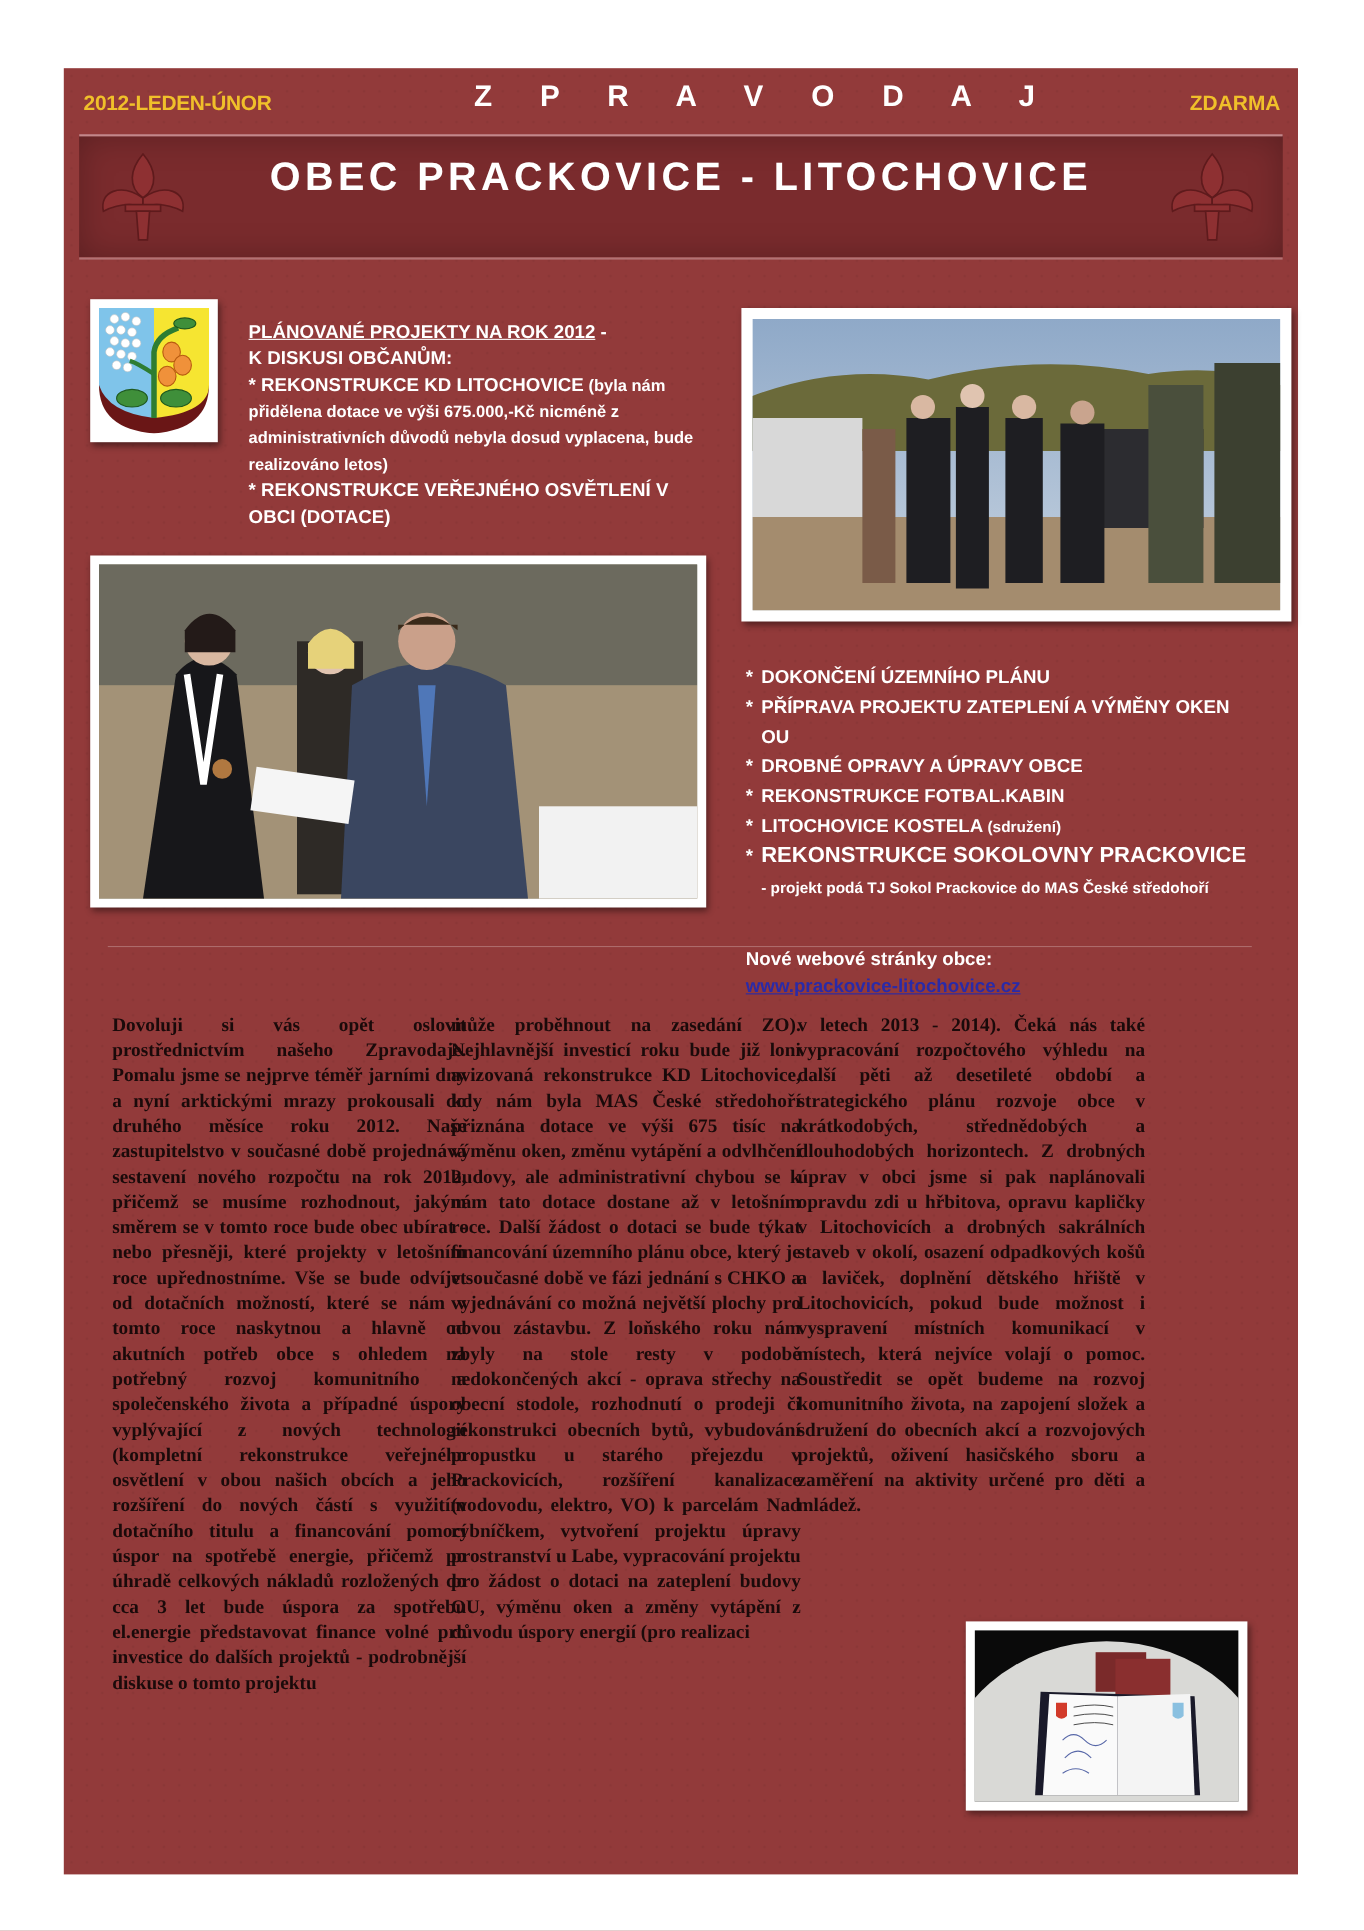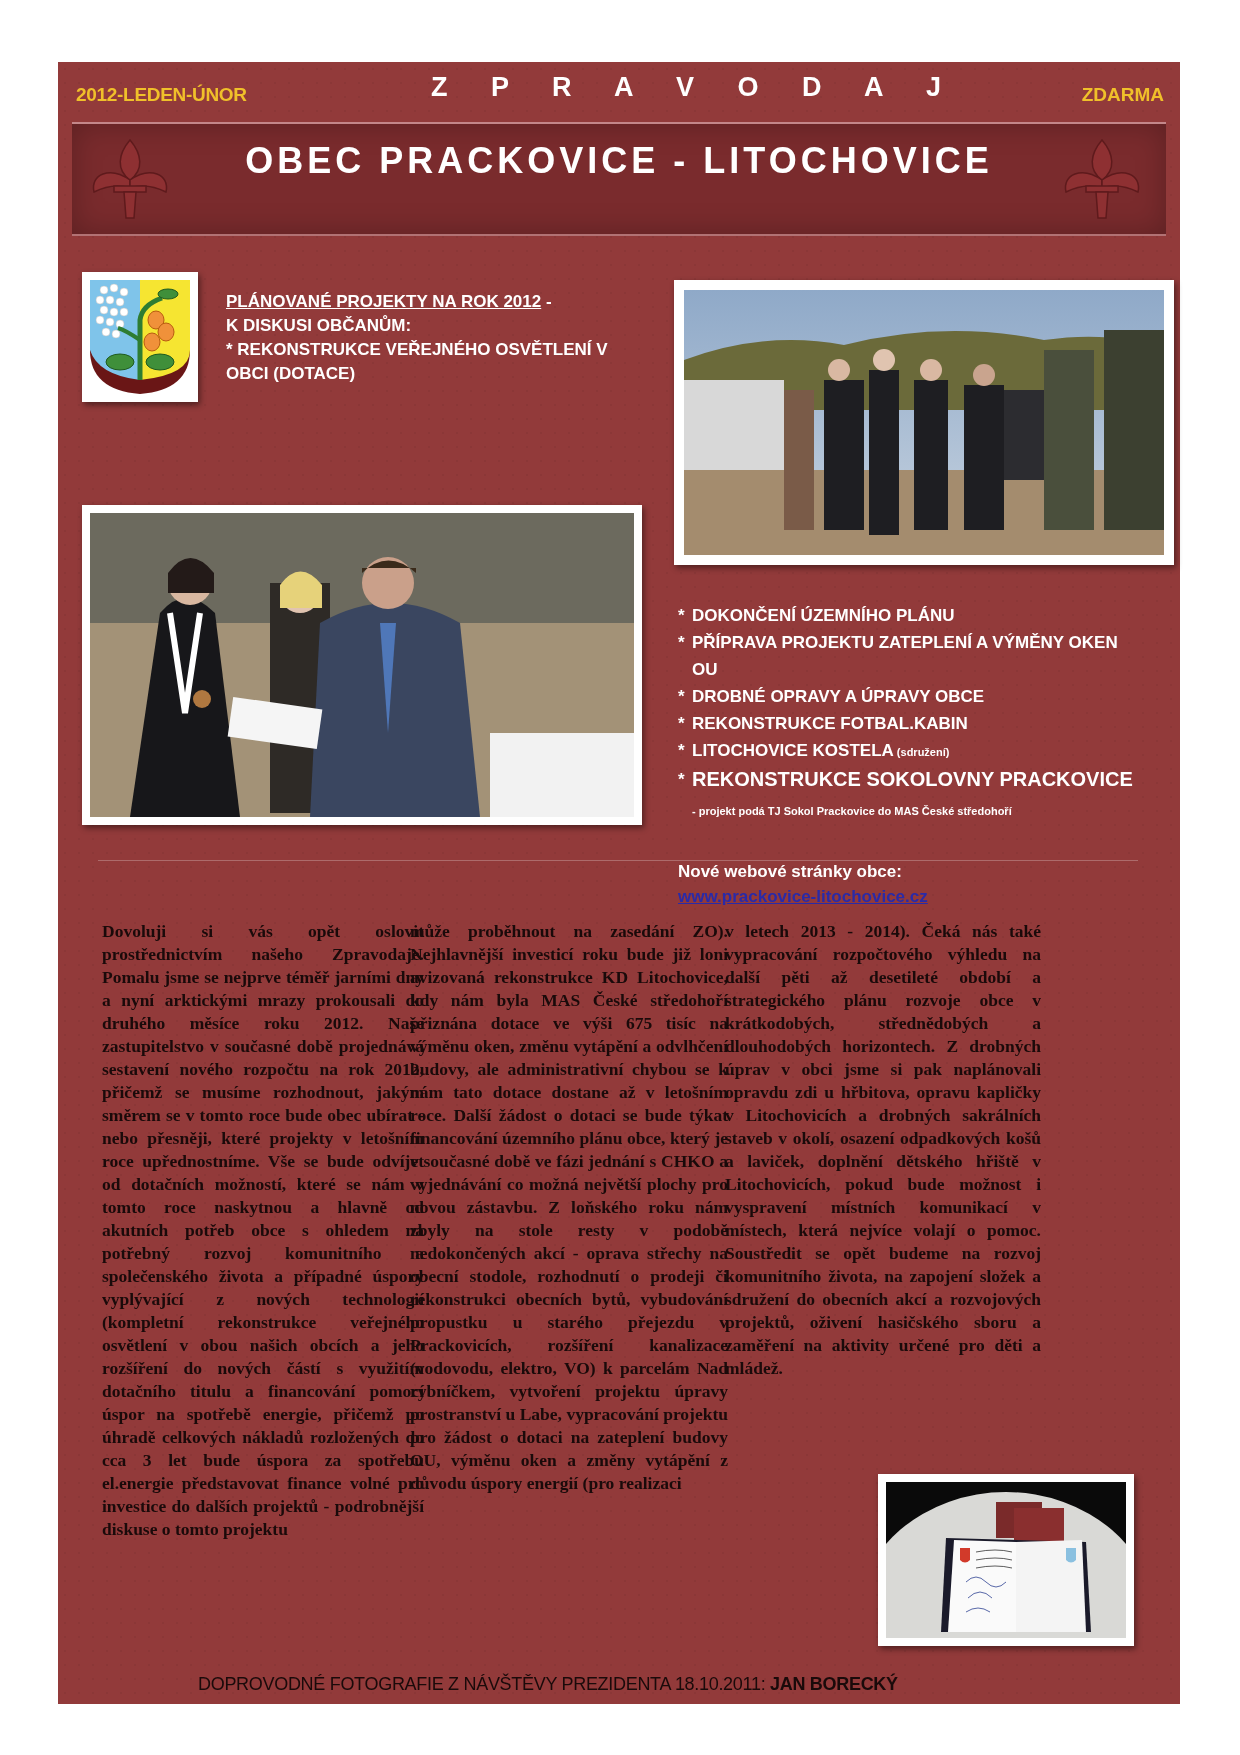--- a/index.html
+++ b/index.html
@@ -60,21 +60,21 @@
   }
   .planned .hdr-underline { text-decoration: underline; }
   .planned .small { font-size: 15px; line-height: 22px; }
 
   .list2 {
     position: absolute; left: 620px; top: 540px; width: 460px; color: #ffffff; font-weight: bold;
     font-size: 17px; line-height: 27px;
   }
   .list2 .item { display: flex; }
   .list2 .star { width: 14px; flex: none; }
-  .list2 .small { font-size: 11px; }
+  .list2 .small { font-size: 14px; }
   .list2 .big { font-size: 20px; }
   .web-label { position: absolute; left: 620px; top: 800px; color: #fff; font-weight: bold; font-size: 17px; }
   .web-link {
     position: absolute; left: 620px; top: 825px; color: #2a2aa8; font-weight: bold; font-size: 17px;
     text-decoration: underline;
   }
   .hr-thin { position: absolute; left: 40px; top: 798px; width: 1040px; height: 1px; background: rgba(255,255,255,0.25); }
 
   .col {
     position: absolute; top: 858px; color: #1a0a0a; font-family: "Liberation Serif", serif;
@@ -155,20 +155,23 @@
       <ellipse cx="70" cy="82" rx="14" ry="8" fill="#3f8f3a" stroke="#1f5a1f"></ellipse>
       <ellipse cx="78" cy="14" rx="10" ry="5" fill="#3f8f3a" stroke="#1f5a1f"></ellipse>
     </svg>
   </div>
 
   <div class="planned">
     <div>
       <span class="hdr-underline">PLÁNOVANÉ PROJEKTY NA ROK 2012</span><span> -</span>
     </div>
     <div>K DISKUSI OBČANŮM:</div>
+    <div>
+      <span>* REKONSTRUKCE KD LITOCHOVICE</span><span class="small"> (byla nám přidělena dotace ve výši 675.000,-Kč nicméně z administrativních důvodů nebyla dosud vyplacena, bude realizováno letos)</span>
+    </div>
     <div>* REKONSTRUKCE VEŘEJNÉHO OSVĚTLENÍ V OBCI (DOTACE)</div>
   </div>
 
   <div class="photo-frame photo1">
     <svg class="img-box" viewBox="0 0 480 265" preserveAspectRatio="none">
       <defs>
         <linearGradient id="sky1" x1="0" y1="0" x2="0" y2="1">
           <stop offset="0" stop-color="#8fa9c8"></stop>
             <stop offset="1" stop-color="#c7d3e0"></stop>
         </linearGradient>
@@ -266,16 +269,13 @@
       <path d="M60 56 L200 60 L205 150 L55 150 Z" fill="#1a1a2a"></path>
       <path d="M68 58 L130 60 L130 150 L62 150 Z" fill="#fafafa"></path>
       <path d="M130 60 L196 58 L200 150 L130 150 Z" fill="#f4f4f4"></path>
       <path d="M74 66 h10 v12 q-5 5 -10 0 Z" fill="#d23a2a"></path>
       <path d="M180 66 h10 v12 q-5 5 -10 0 Z" fill="#8ac0e0"></path>
       <path d="M90 70 q20 -4 36 0 M90 78 q20 -4 36 0 M90 86 q20 -4 36 0" stroke="#333" stroke-width="0.8" fill="none"></path>
       <path d="M80 100 q10 -10 20 0 t20 0 M82 116 q12 -12 24 0 M80 130 q12 -8 24 0" stroke="#5868a8" stroke-width="1" fill="none"></path>
     </svg>
   </div>
 
-  <div class="credits">
-    <span>DOPROVODNÉ FOTOGRAFIE Z NÁVŠTĚVY PREZIDENTA 18.10.2011: </span><strong>JAN BORECKÝ</strong>
-  </div>
 </div>
 
 </body></html>

